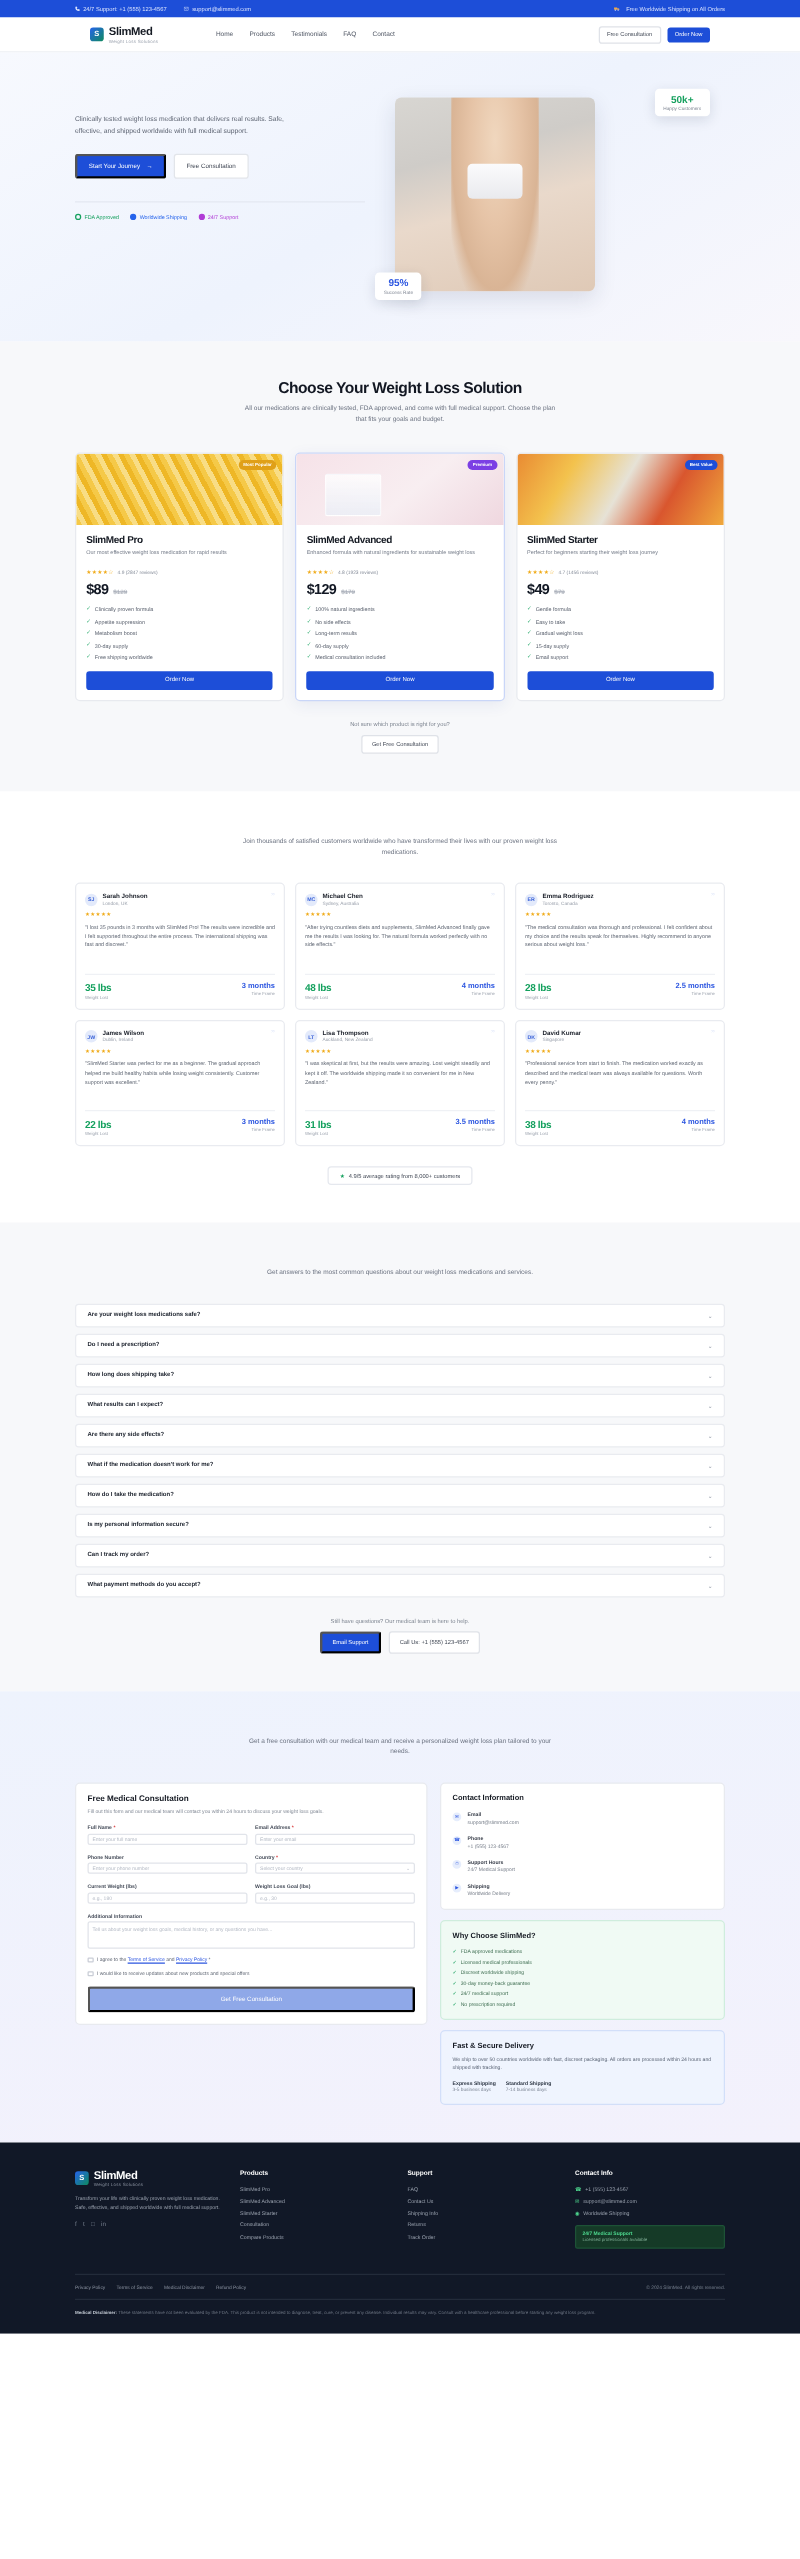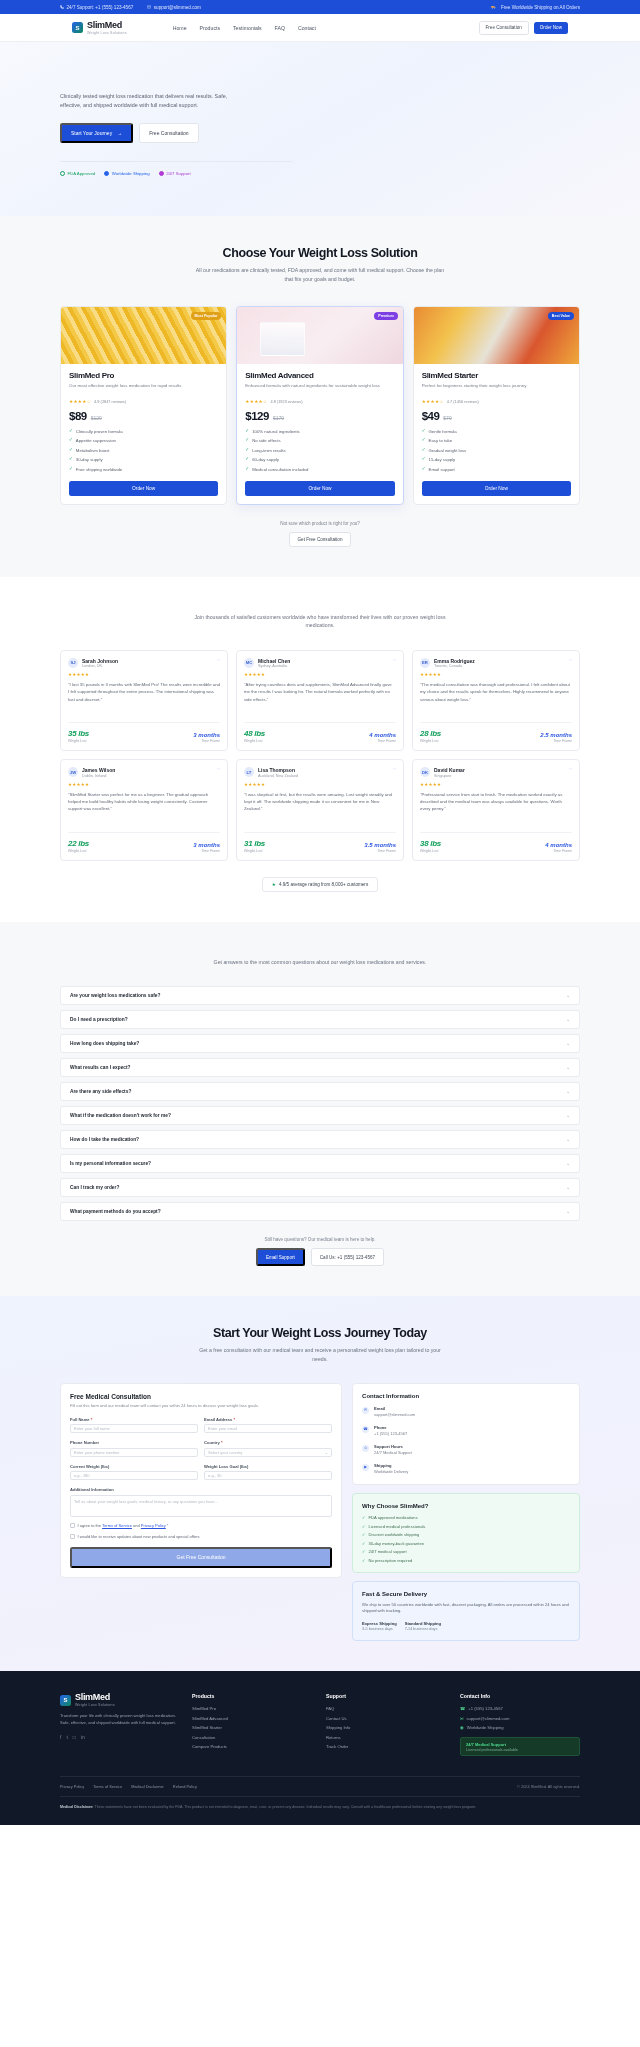--- a/index.html
+++ b/index.html
@@ -85,21 +85,21 @@
   
   .tgrid { display:grid; grid-template-columns:repeat(3,1fr); gap:8px; margin-top:20px; }
   .tcard { background:#fff; border:1px solid #e9ebf0; border-radius:4px; padding:7px; position:relative; }
   .t-head { display:flex; gap:4px; align-items:center; }
   .avatar { width:10px; height:10px; border-radius:50%; background:#e3eafb; color:#3b63d8; font-size:4.2px; font-weight:bold; display:flex; align-items:center; justify-content:center; }
   .t-name { font-size:5px; font-weight:bold; color:#181d27; }
   .t-loc { font-size:3.8px; color:#949ba7; margin-top:0.5px; }
   .quote-ico { position:absolute; right:7px; top:7px; color:#d9e2f8; font-size:7px; line-height:1; font-family:"Liberation Serif",serif; }
   .t-stars { color:#f0ab19; font-size:4.4px; margin-top:4px; letter-spacing:0.3px; }
   .t-text { font-size:4.3px; color:#5f6673; line-height:1.68; margin-top:4px; min-height:34px; }
-  .t-foot { display:flex; justify-content:space-between; align-items:flex-end; margin-top:7px; padding-top:6px; border-top:1px solid #eff1f5;font-style:italic; }
+  .t-foot { display:flex; justify-content:space-between; align-items:flex-start; margin-top:7px; padding-top:6px; border-top:1px solid #eff1f5; }
   .tf-lbl { font-size:3.5px; color:#9aa1ad; margin-top:1px; }
   .tf-v1 { font-size:8px; font-weight:bold; color:#13a05d; letter-spacing:-0.3px; }
   .tf-v2 { font-size:6px; font-weight:bold; color:#2b55e0; text-align:right; }
   .t-summary { margin:16px auto 0; width:fit-content; background:#fff; border:1px solid #e5e8ee; border-radius:3px; padding:4px 9px; font-size:4.6px; color:#3c4350; display:flex; gap:3px; align-items:center; }
   .t-summary .st { color:#13a05d; }
   
   .faq-list { margin-top:20px; display:flex; flex-direction:column; gap:5px; }
   .faq-item { background:#fff; border:1px solid #e9ebf0; border-radius:3px; padding:6px 9px; display:flex; align-items:center; justify-content:space-between; }
   .faq-q { font-size:4.8px; font-weight:bold; color:#222833; }
   .chev { color:#98a0ac; font-size:4.6px; }
@@ -234,20 +234,31 @@
       <span class="hb b">
           <span class="hb-dot"></span>
           <span>Worldwide Shipping</span>
         </span>
       <span class="hb p">
           <span class="hb-dot"></span>
           <span>24/7 Support</span>
         </span>
     </div>
   </div>
+  <div class="hero-right">
+    <div class="hero-img"></div>
+    <div class="badge-float bf-1">
+      <div class="big">50k+</div>
+      <div class="small">Happy Customers</div>
+    </div>
+    <div class="badge-float bf-2">
+      <div class="big">95%</div>
+      <div class="small">Success Rate</div>
+    </div>
+  </div>
 </section>
 
 <section class="sec gray">
   <h2 class="sec-title">Choose Your Weight Loss Solution</h2>
   <p class="sec-sub">All our medications are clinically tested, FDA approved, and come with full medical support. Choose the plan that fits your goals and budget.</p>
   <div class="plans">
 
     <div class="plan">
       <div class="plan-img pi-1">
         <span class="plan-tag tag-pop">Most Popular</span>
@@ -570,21 +581,20 @@
   <div class="faq-foot">
     <div class="ft">Still have questions? Our medical team is here to help.</div>
     <div class="faq-btns">
       <button class="fb1">Email Support</button>
       <button class="fb2">Call Us: +1 (555) 123-4567</button>
     </div>
   </div>
 </section>
 
 <section class="sec blue">
-  <h2 class="sec-title">Start Your Weight Loss Journey Today</h2>
   <p class="sec-sub" style="max-width:250px">Get a free consultation with our medical team and receive a personalized weight loss plan tailored to your needs.</p>
   <div class="cta-grid">
 
     <div class="form-card">
       <div class="form-title">Free Medical Consultation</div>
       <div class="form-note">Fill out this form and our medical team will contact you within 24 hours to discuss your weight loss goals.</div>
       <div class="f-row">
         <div class="f-col">
             <div class="f-lbl"><span>Full Name</span><span class="req"> *</span></div>
           <div class="f-inp">Enter your full name</div>

